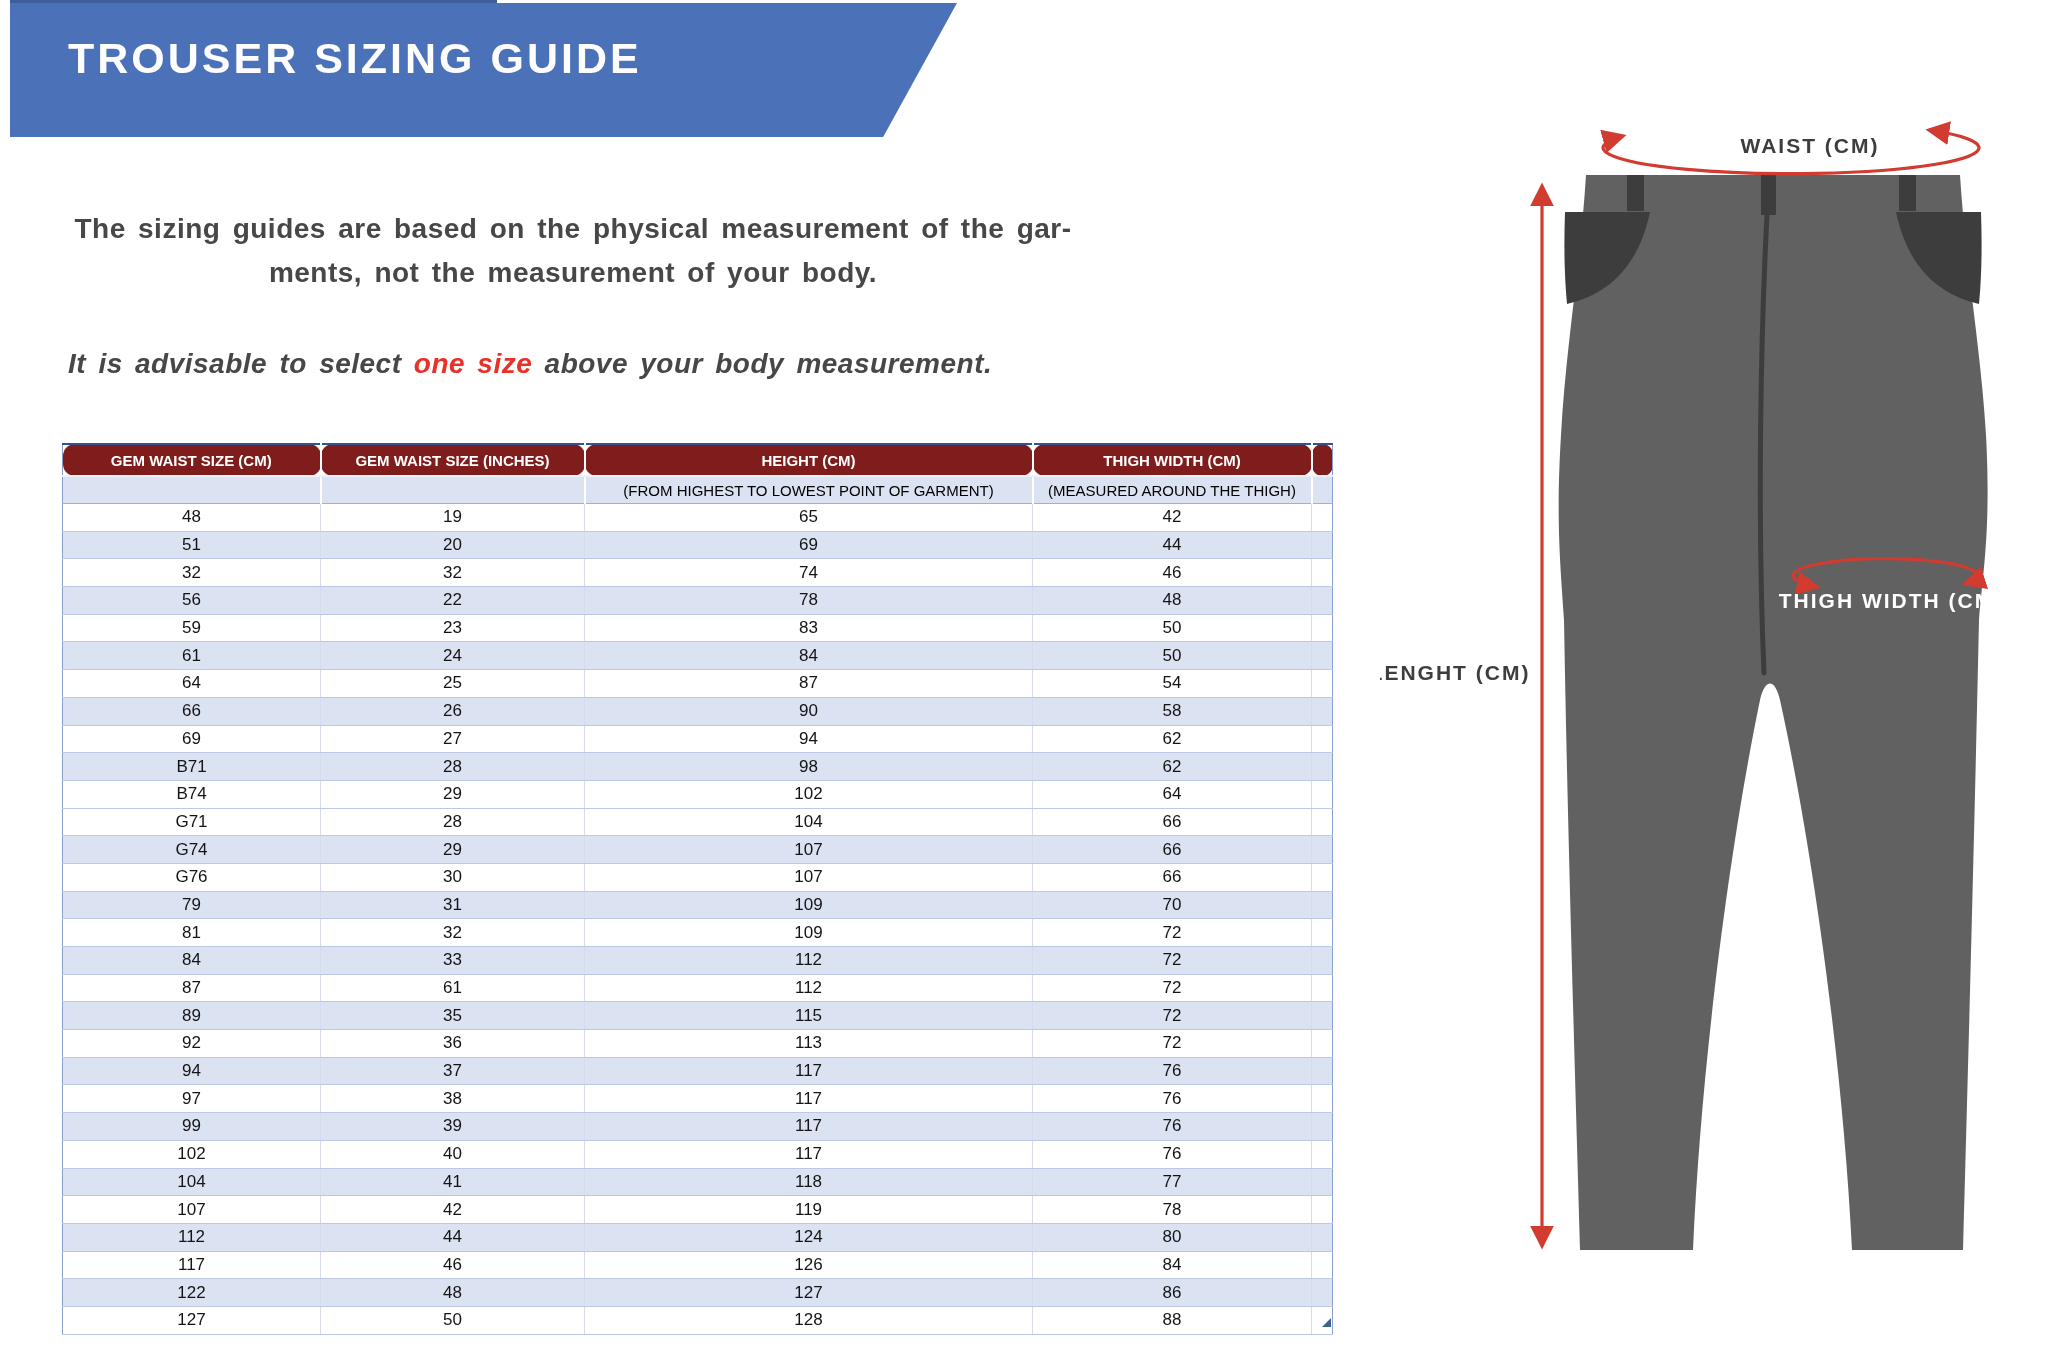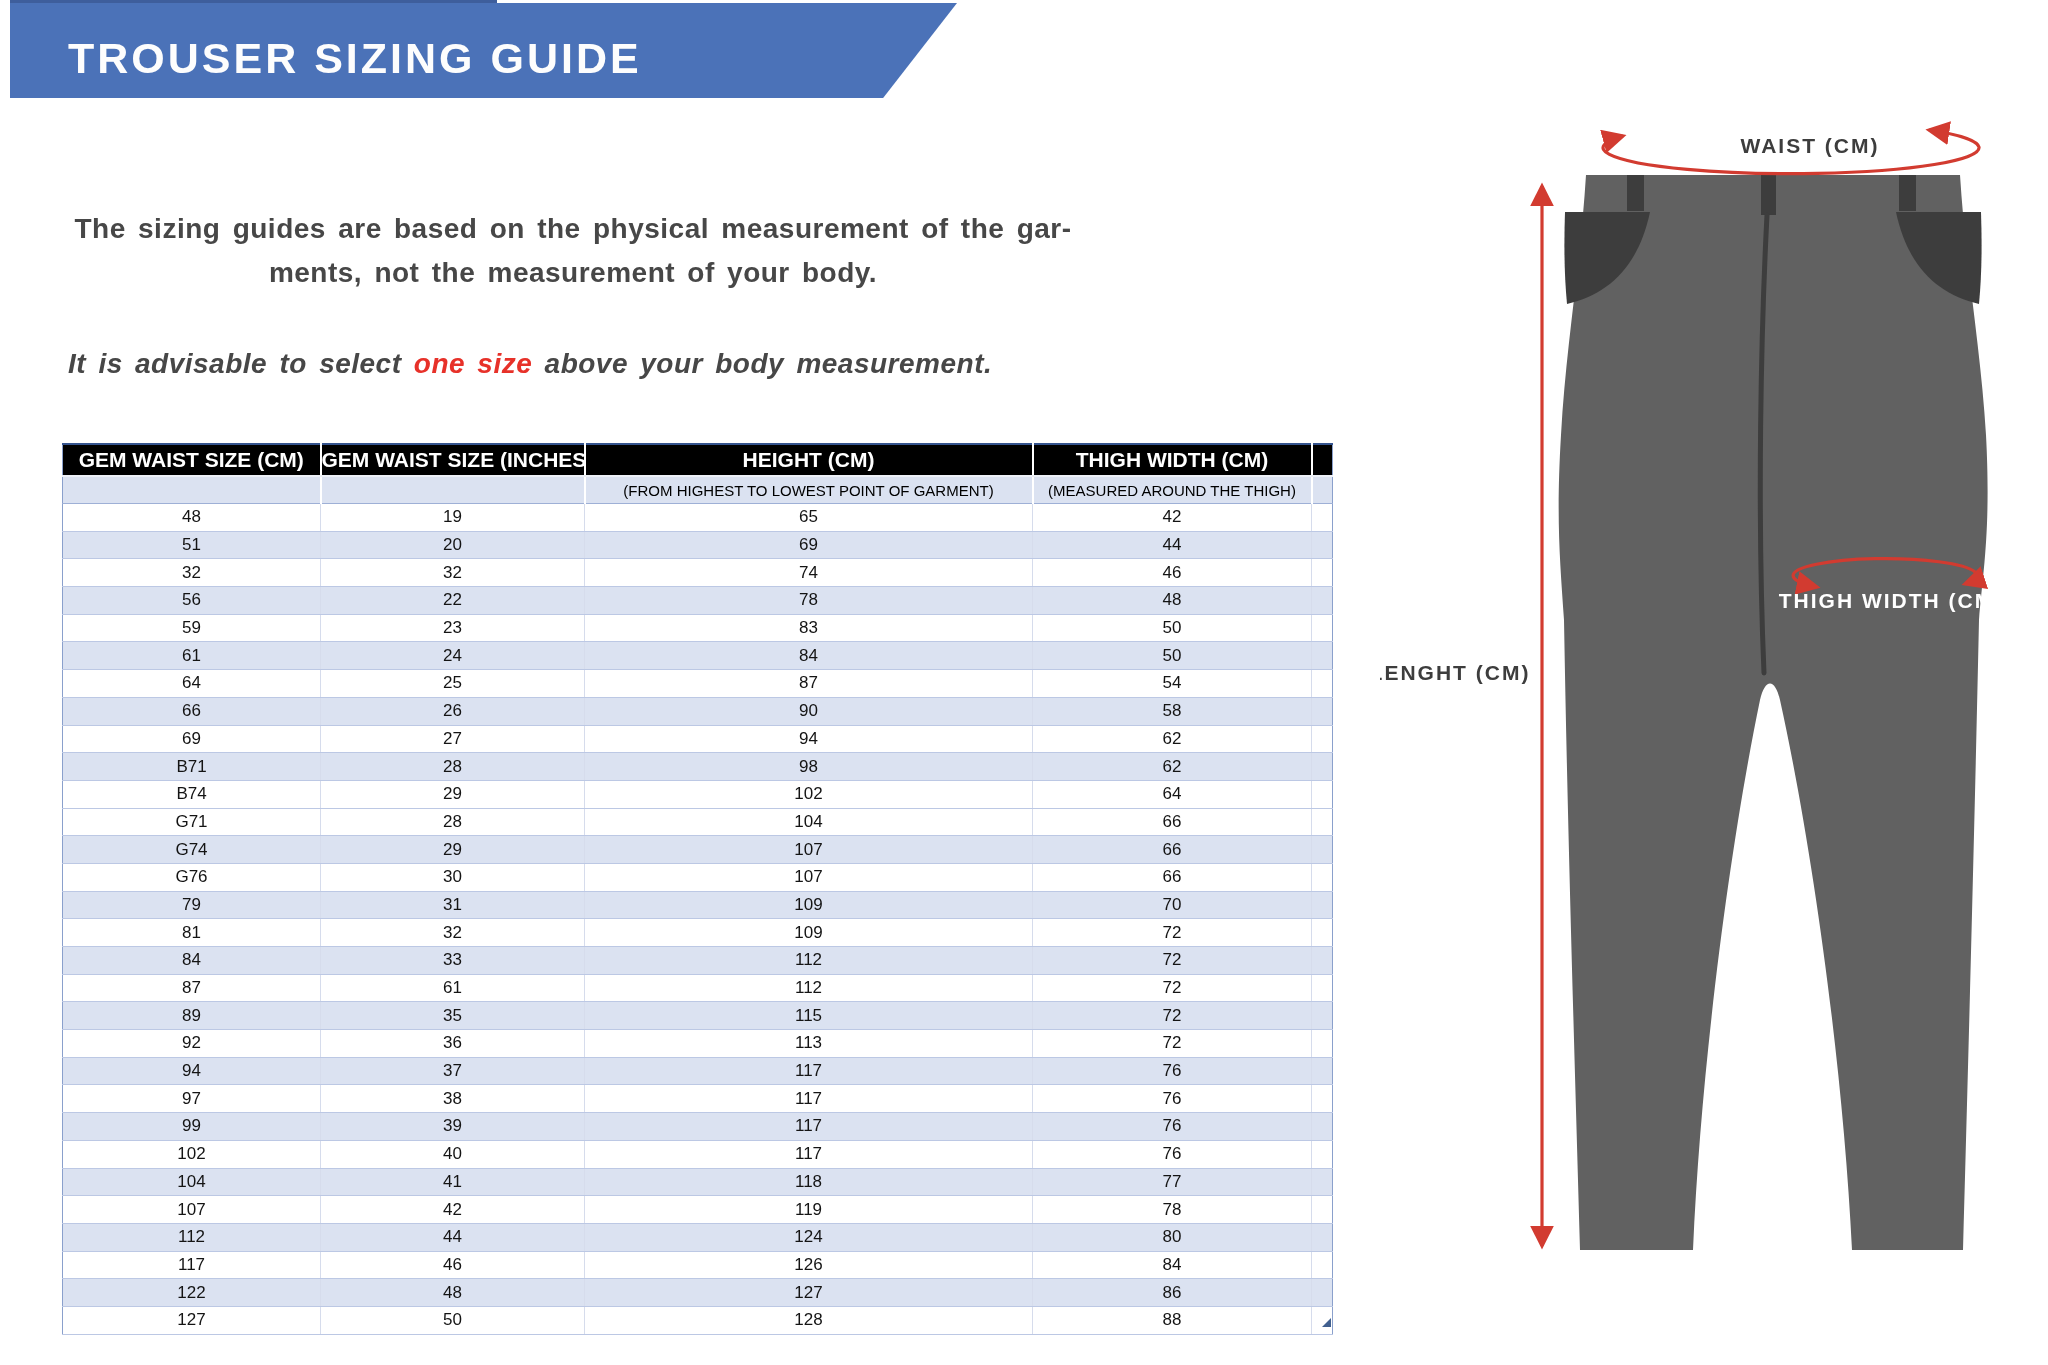--- a/index.html
+++ b/index.html
@@ -1,39 +1,39 @@
 <!DOCTYPE html>
 <html><head>
 <meta charset="utf-8">
 <style>
   html,body{margin:0;padding:0;background:#ffffff;}
   #page{position:relative;width:2048px;height:1365px;background:#ffffff;overflow:hidden;
         font-family:"Liberation Sans",sans-serif;}
 
   
   .banner-stripe{position:absolute;left:10px;top:0;width:487px;height:6px;background:#3e5e9c;}
-  .banner{position:absolute;left:10px;top:3px;width:947px;height:95px;background:#4b72b8;
+  .banner{position:absolute;left:10px;top:3px;width:947px;height:134px;background:#4b72b8;
           clip-path:polygon(0 0,100% 0,92.2% 100%,0 100%);}
   .banner h1{margin:0;padding:0 0 0 58px;line-height:110px;font-size:43px;font-weight:700;
              letter-spacing:3px;color:#fdfdfd;white-space:nowrap;}
 
   
   .intro{position:absolute;left:68px;top:207px;width:1010px;font-size:28px;line-height:44px;
          font-weight:700;color:#474747;letter-spacing:.5px;word-spacing:4px;text-align:center;}
   .advice{position:absolute;left:68px;top:344px;width:1010px;font-size:28px;line-height:40px;
           font-weight:700;color:#474747;letter-spacing:.5px;word-spacing:4px;white-space:nowrap;font-style:italic;}
   .advice .hl{color:#e73129;}
 
   
   .tablewrap{position:absolute;left:62px;top:443px;}
   table.sizetable{border-collapse:collapse;table-layout:fixed;width:1270px;
                   border:1px solid #8aa0cc;border-top:2px solid #35548e;}
   table.sizetable th,table.sizetable td{padding:0;margin:0;text-align:center;vertical-align:middle;overflow:hidden;white-space:nowrap;}
-  tr.hdr1 th{background:#000000;color:#ffffff;font-size:21px;font-weight:700;height:30px;
-             border-right:2px solid #ffffff;border-bottom:2px solid #eef1f8;}
+  tr.hdr1 th{background:#7f1d1d;color:#ffffff;font-size:15px;font-weight:700;height:30px;
+             border-right:2px solid #ffffff;border-bottom:2px solid #eef1f8;border-radius:12px;}
   tr.hdr1 th:last-child{border-right:none;}
   tr.hdr2 th{background:#dbe2f1;color:#000000;font-size:15px;font-weight:400;height:26px;
              border-right:2px solid #ffffff;border-bottom:1px solid #9eb0d6;}
   tr.hdr2 th:last-child{border-right:none;}
   table.sizetable td{font-size:17px;color:#141414;height:26.7px;background:#ffffff;
              border-right:1px solid #d6dcec;border-bottom:1px solid #bcc8e4;}
   table.sizetable td:last-child{border-right:none;}
   table.sizetable tr.alt td{background:#dbe2f1;}
   .resize-handle{position:absolute;left:1260px;top:875px;width:0;height:0;
                  border-left:9px solid transparent;border-bottom:9px solid #41608f;}

